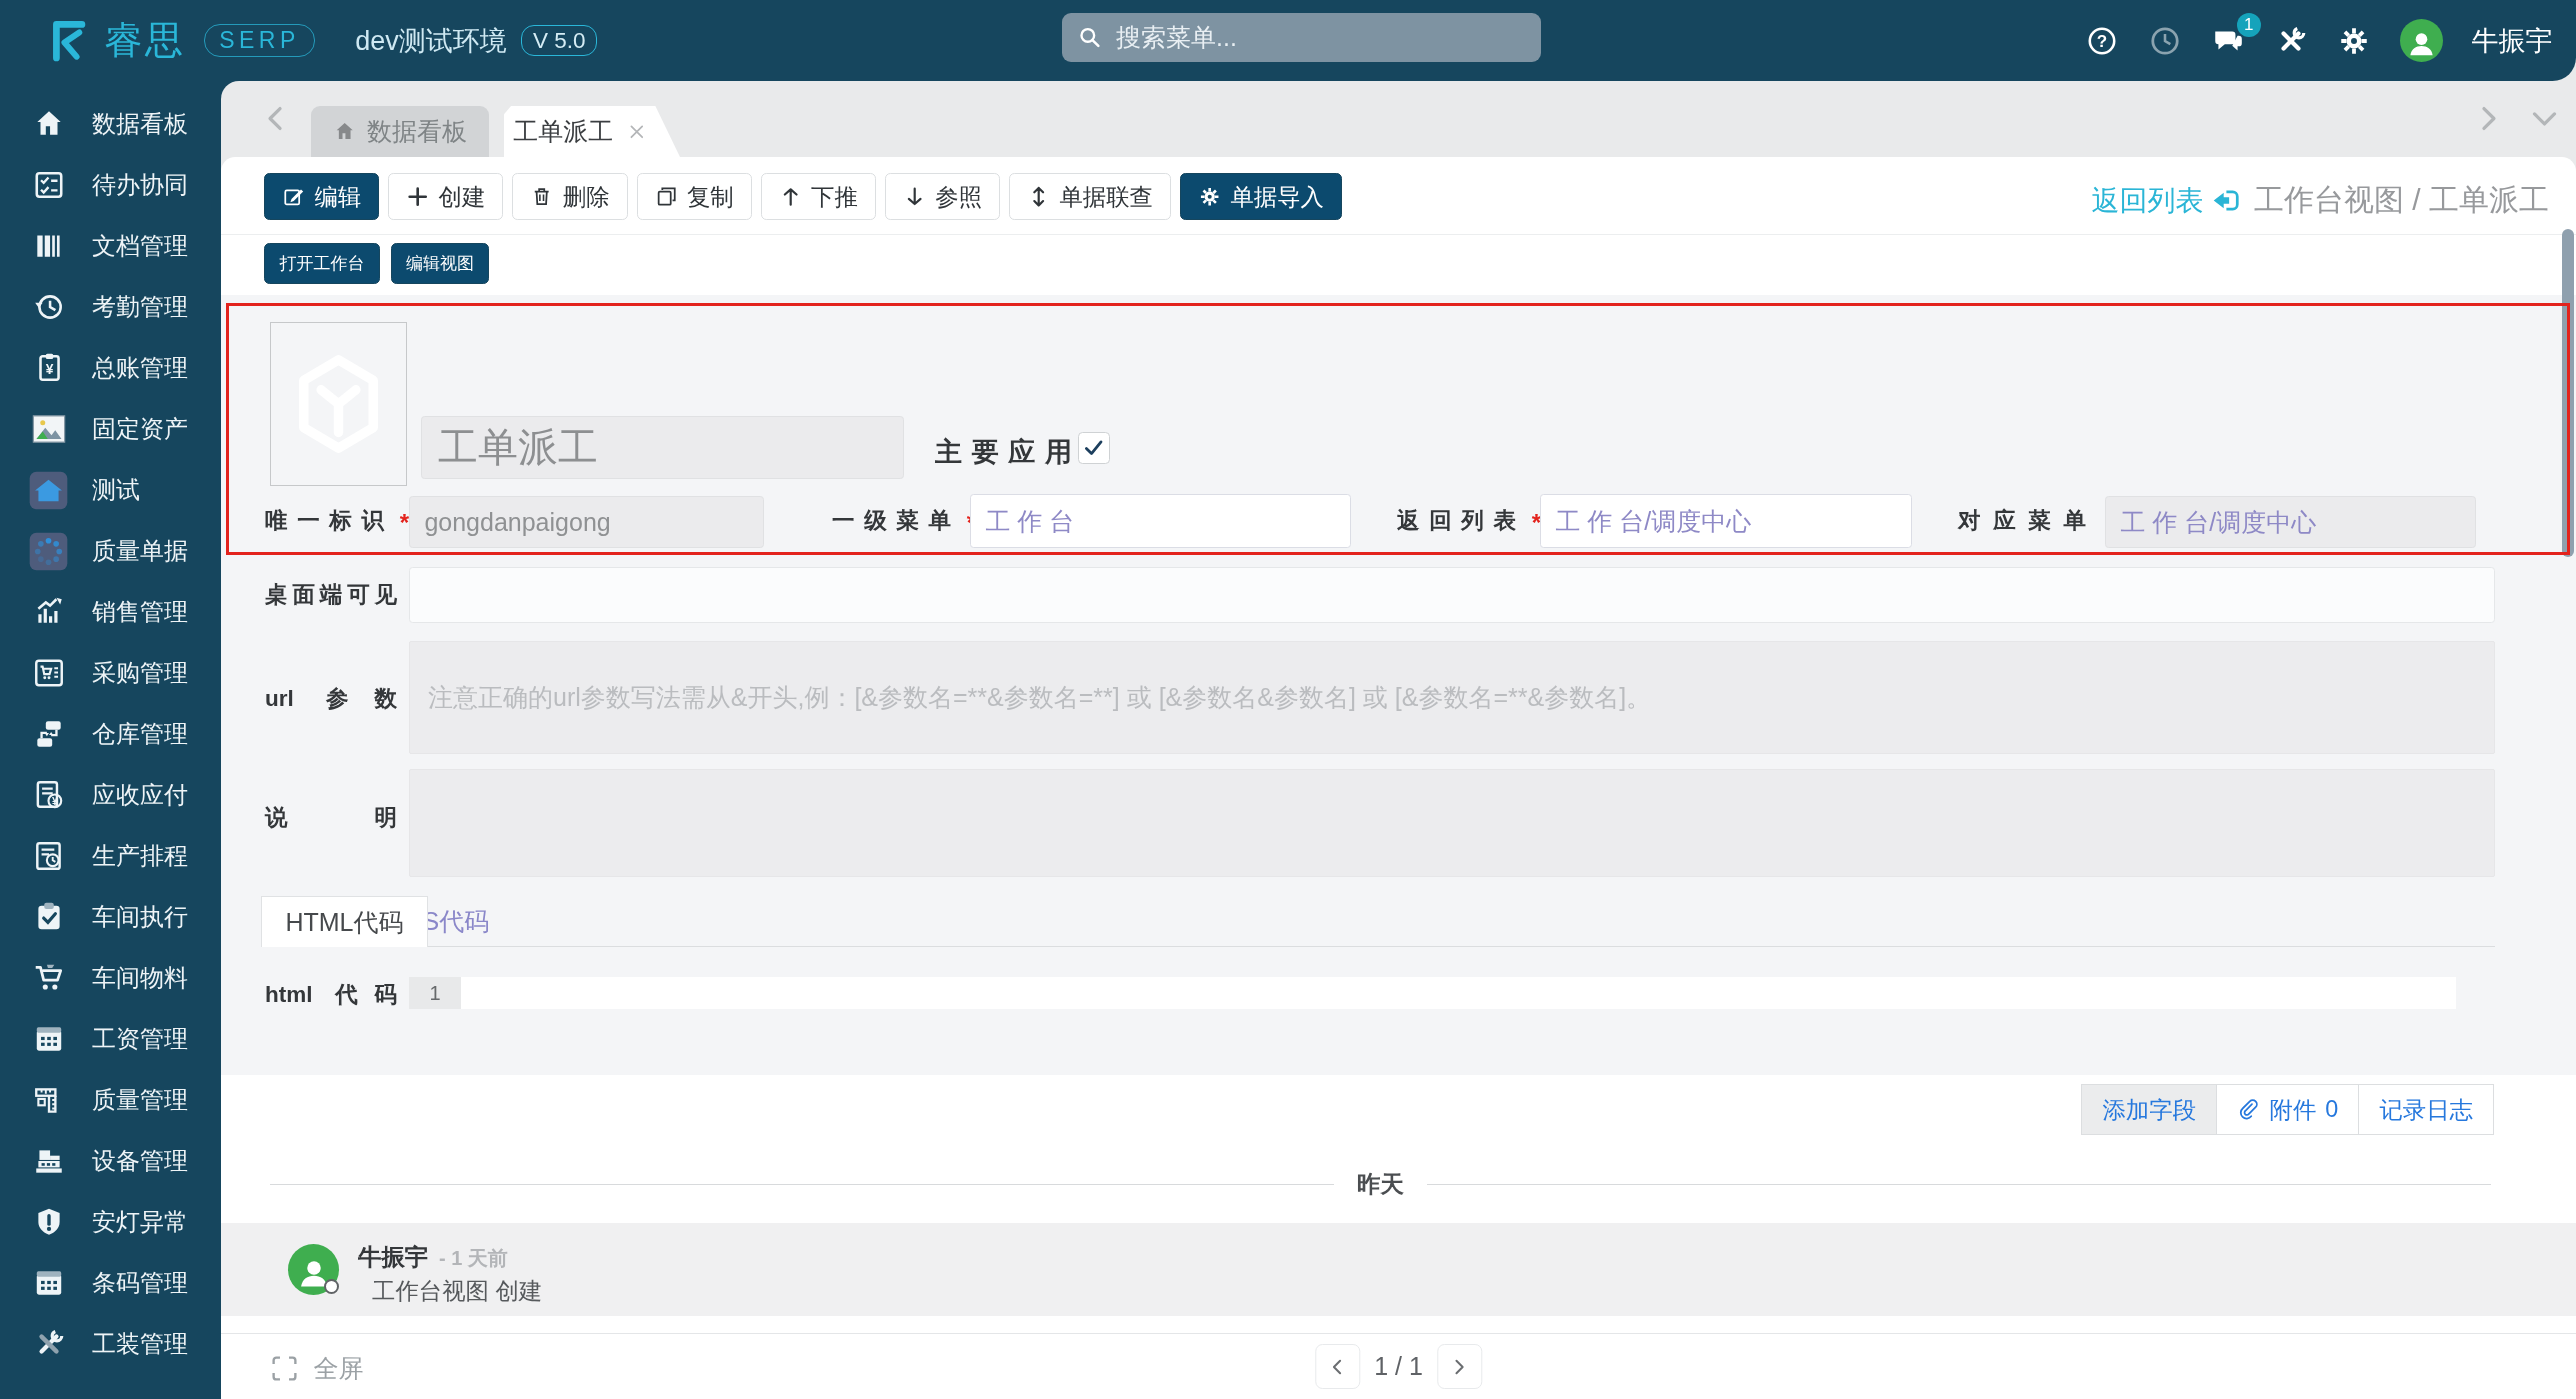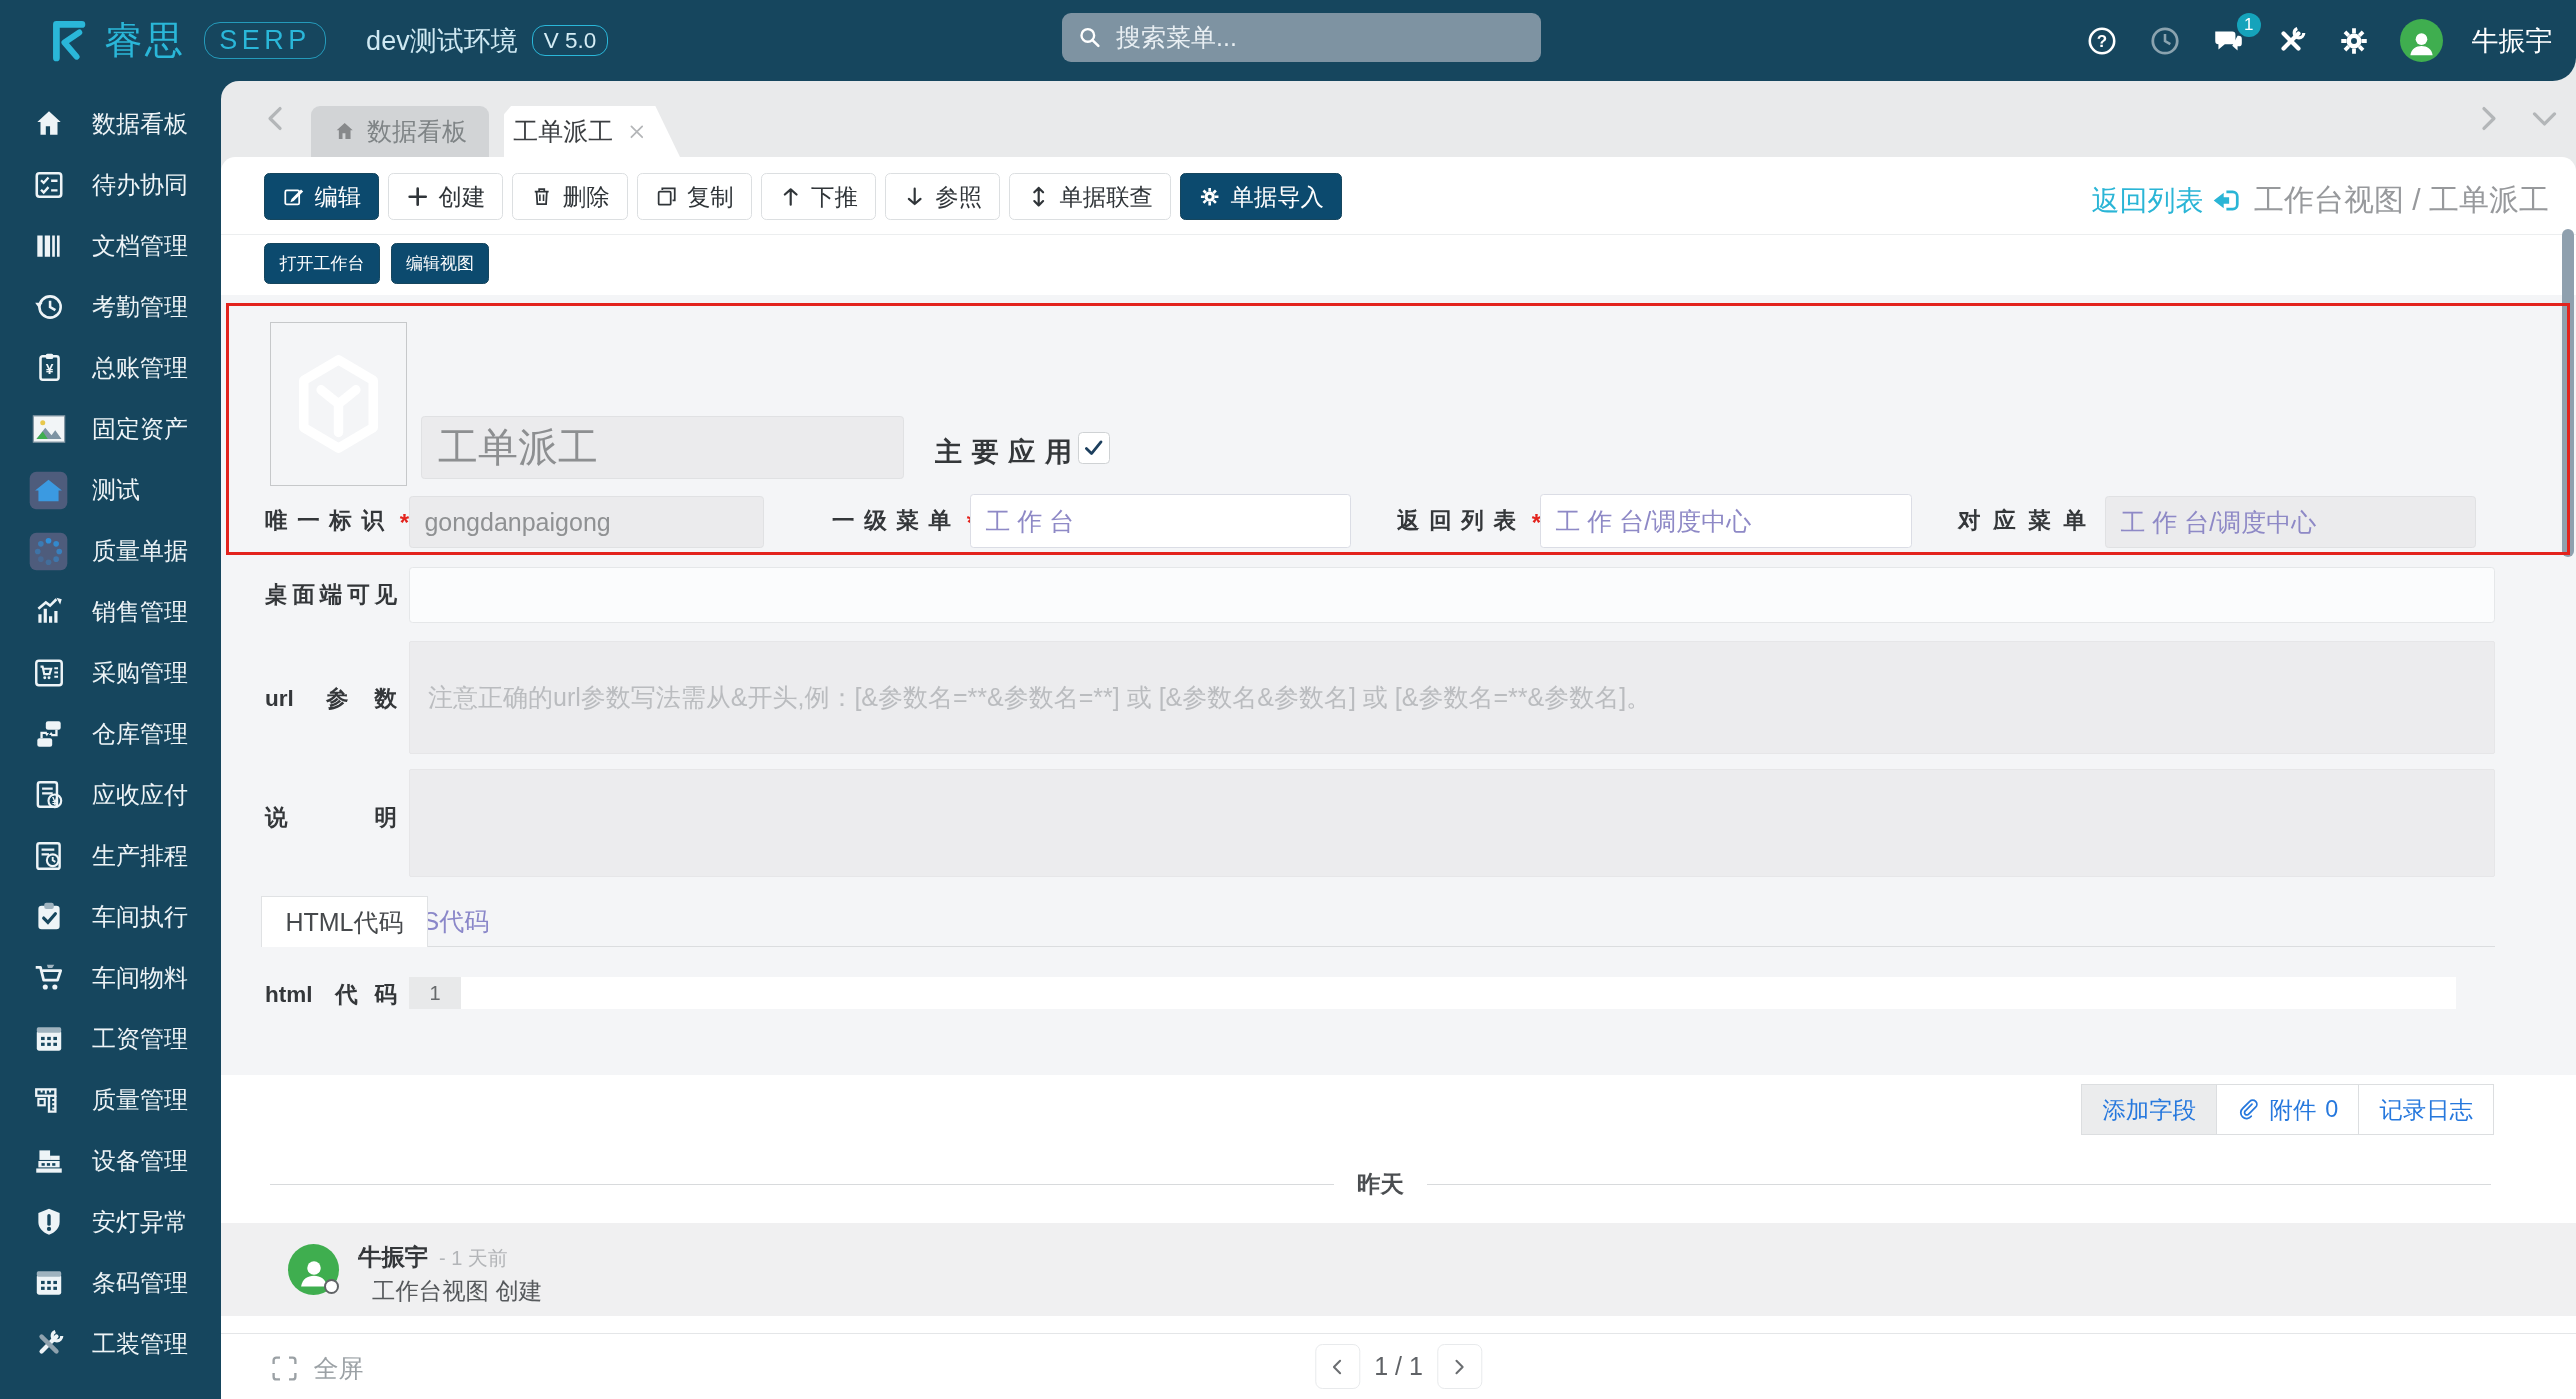--- a/index.html
+++ b/index.html
@@ -5,21 +5,21 @@
   *{box-sizing:border-box;margin:0;padding:0}
   html,body{width:2576px;height:1399px}
   body{position:relative;overflow:hidden;background:#16465e;font-family:"Liberation Sans","DejaVu Sans",sans-serif}
   svg{display:block}
 
   
   .topbar{position:absolute;top:0;left:0;right:0;height:81px;background:#16465e;border-radius:0 0 23.4px 0;z-index:10;display:flex;align-items:center}
   .notchfix{position:absolute;top:52px;right:0;width:72px;height:31px;background:#e9eaeb;z-index:4}
   .logo-mark{width:43px;height:43px;color:#2ab7d9;margin-left:47px}
   .brand{font-size:38px;color:#2ab7d9;margin-left:14.4px;letter-spacing:2.7px}
-  .brand-pill{margin-left:18px;border:1.8px solid rgba(42,183,217,.75);border-radius:16px;padding:1.8px 14.4px;font-size:27px;letter-spacing:4.5px;color:#2ab7d9}
+  .brand-pill{margin-left:18px;border:1.8px solid rgba(42,183,217,.75);border-radius:16px;padding:1.8px 14.4px;font-size:23px;letter-spacing:4.5px;color:#2ab7d9}
   .env{margin-left:40px;font-size:27px;color:#cfe9f3}
   .ver-pill{margin-left:14.4px;border:1.8px solid #2ab7d9;border-radius:13px;padding:1.8px 10.8px;font-size:22.5px;color:#d5ecf4}
   .searchbox{position:absolute;left:1062px;top:12.6px;width:479px;height:49px;background:#7e93a2;border-radius:9px;display:flex;align-items:center;padding:0 14.4px}
   .searchbox .sic{width:27px;height:27px;color:#fff;flex:none}
   .searchbox input{flex:1;margin-left:12.6px;background:transparent;border:none;outline:none;font-size:25px;color:#fff;font-family:inherit}
   .searchbox input::placeholder{color:#e9eff3}
   .tb-right{position:absolute;right:23.4px;top:0;height:81px;display:flex;align-items:center;gap:29px}
   .tbi{width:34px;height:34px;color:#fff}
   .tbi.dim{opacity:.5}
   .chatwrap{position:relative}
@@ -99,21 +99,21 @@
   .gcell.first{background:#ebeced}
   .gcell .cic{width:23.4px;height:23.4px;color:#2678dd}
   .daydiv{position:absolute;top:1011px;left:49px;right:85px;display:flex;align-items:center;gap:23.4px}
   .dline{flex:1;height:0.9px;background:#d8dadc}
   .daytext{font-size:23.4px;font-weight:bold;color:#4b4e51}
   .logrow{position:absolute;top:1066px;left:0;right:0;height:93px;background:#f0f0f1}
   .lavatar{position:absolute;left:67px;top:21px;width:51px;height:51px;border-radius:50%;background:#3fae4f;display:flex;align-items:center;justify-content:center;overflow:hidden}
   .lavatar svg{width:36px;height:36px;color:#fff;margin-top:7.2px}
   .lbadge{position:absolute;left:103px;top:56px;width:15.3px;height:15.3px;border-radius:50%;background:#fff;border:2.7px solid #606366}
   .lname{position:absolute;left:137px;top:18px;font-size:23.4px;font-weight:bold;color:#34373a}
-  .ltime{font-size:20px;font-weight:normal;color:#b3b5b8;margin-left:10.8px}
+  .ltime{font-size:20px;font-weight:bold;color:#b3b5b8;margin-left:10.8px}
   .laction{position:absolute;left:151px;top:52px;font-size:23.4px;color:#56595c}
 
   
   .bottombar{position:absolute;top:1176px;left:0;right:0;bottom:0;background:#fff;border-top:0.9px solid #e4e6e8}
   .fsbtn{position:absolute;left:49px;top:18px;display:flex;align-items:center;gap:14.4px;color:#9ba1a5;cursor:pointer}
   .fsbtn svg{width:29px;height:29px;color:#9ba1a5}
   .fstext{font-size:25px}
   .pager{position:absolute;left:50%;top:10px;transform:translateX(-50%);display:flex;align-items:center;gap:14.4px}
   .pbtn{width:45px;height:45px;border:0.9px solid #e8eaec;border-radius:7.2px;background:#fff;display:flex;align-items:center;justify-content:center;cursor:pointer}
   .pbtn svg{width:18px;height:18px;color:#6b6e71}

